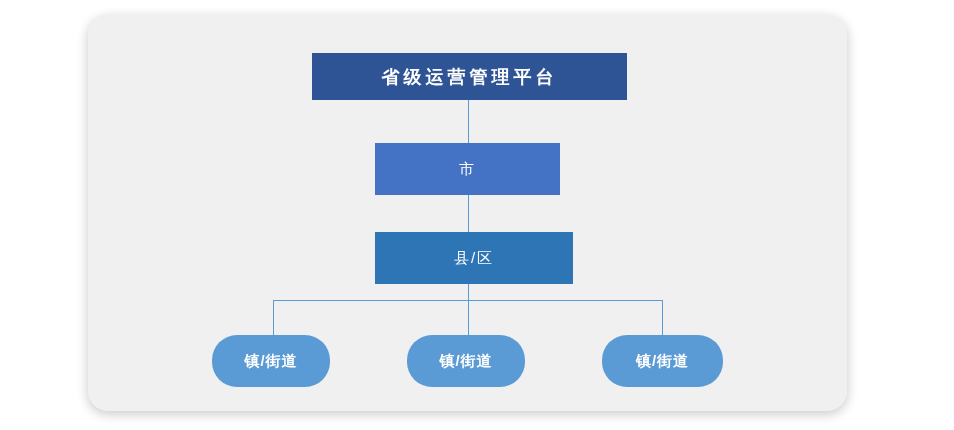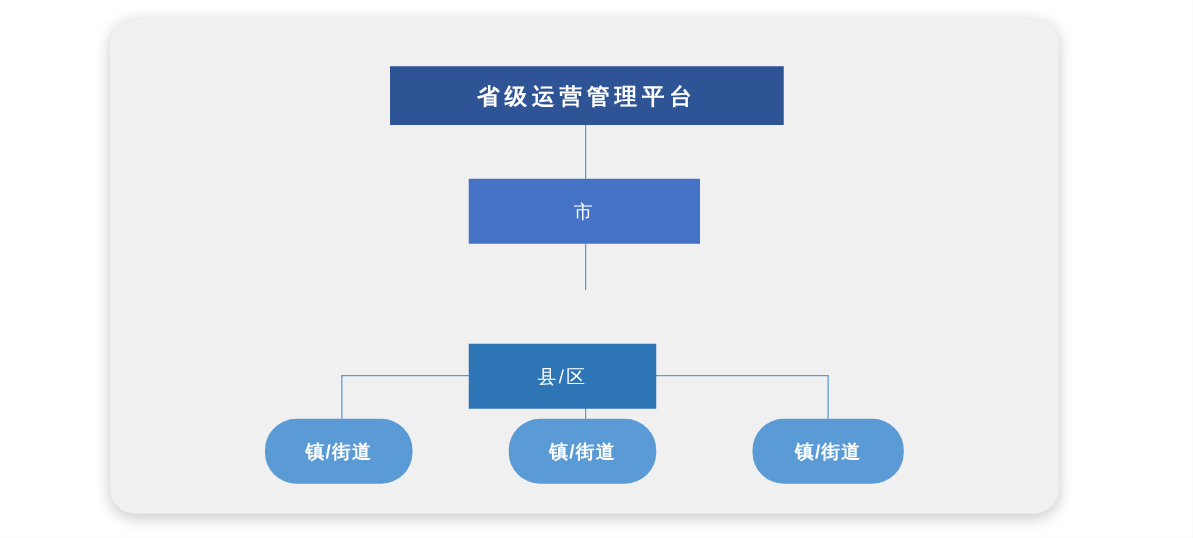--- a/index.html
+++ b/index.html
@@ -32,23 +32,23 @@
     left: 312px; top: 53px; width: 315px; height: 47px;
     background: #2F5496;
     font-size: 18px; font-weight: bold; letter-spacing: 4px;
   }
   .node-city {
     left: 375px; top: 143px; width: 185px; height: 52px;
     background: #4472C4;
     font-size: 15px; letter-spacing: 2px;
   }
   .node-county {
-    left: 375px; top: 232px; width: 150px; height: 52px;
+    left: 375px; top: 232px; width: 198px; height: 52px;
     background: #2E75B6;
-    font-size: 15px; letter-spacing: 2px; margin-top: 43px;
+    font-size: 15px; letter-spacing: 2px;
   }
   .node-town {
     top: 335px; height: 52px;
     background: #5B9BD5;
     font-size: 15px; font-weight: bold; letter-spacing: 1px; border-radius: 25px;
   }
   .town-1 { left: 212px; width: 118px; }
   .town-2 { left: 407px; width: 118px; }
   .town-3 { left: 602px; width: 121px; }
 

